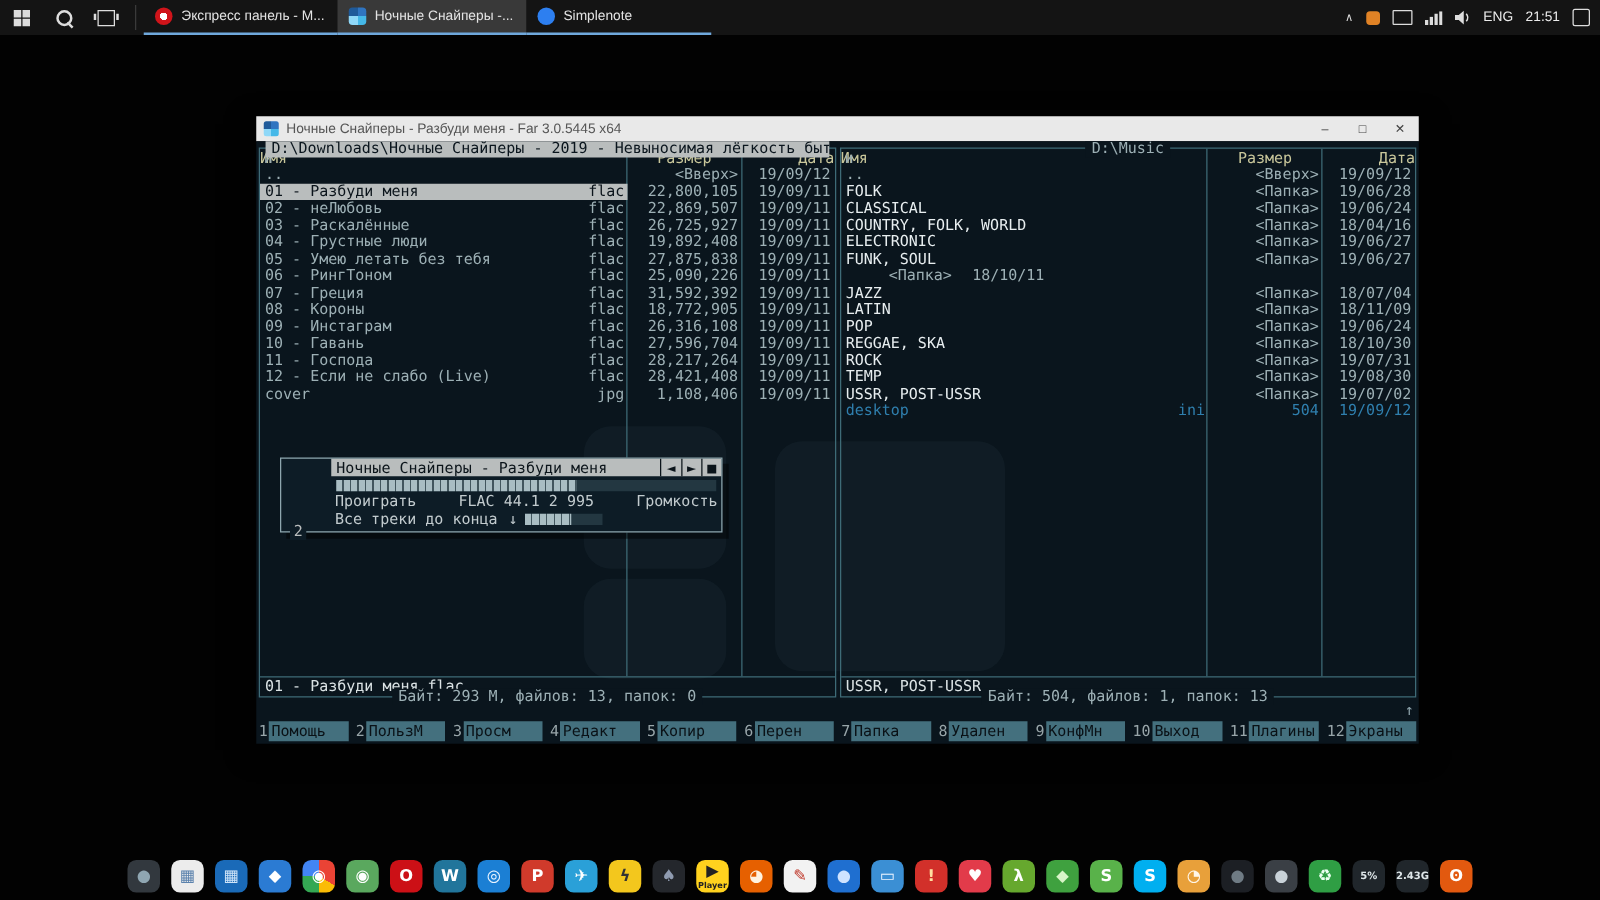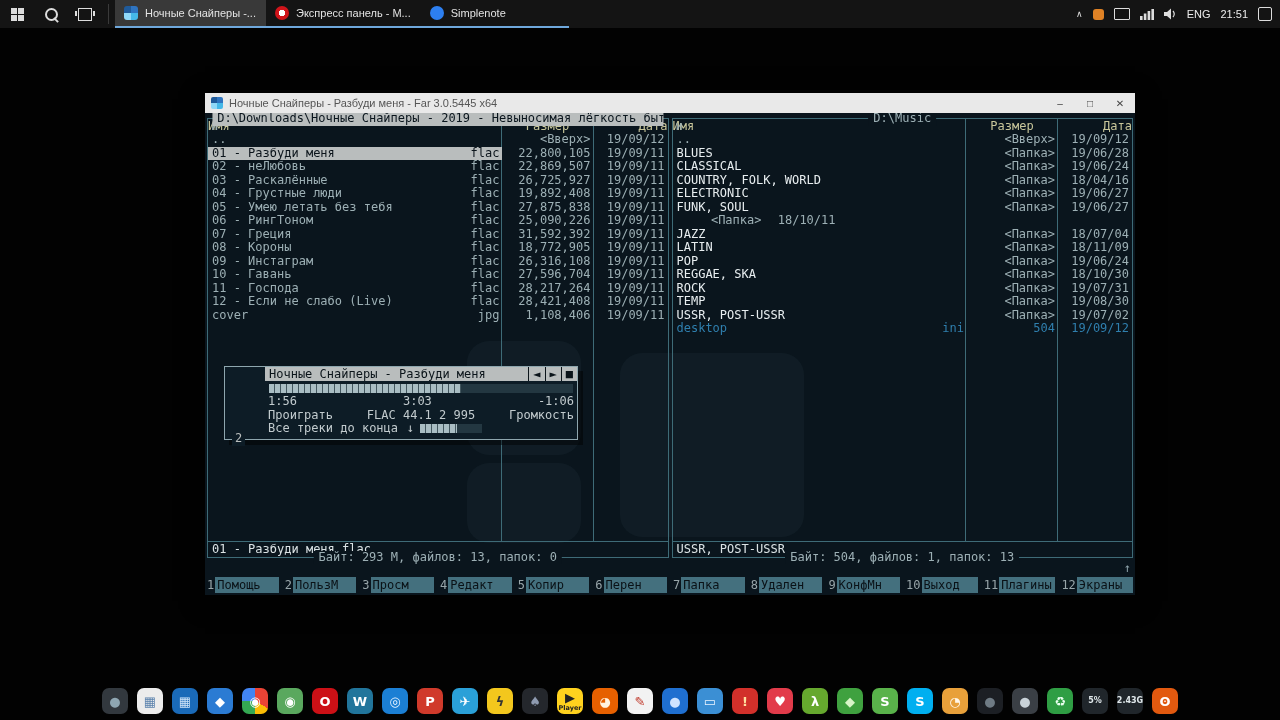--- a/index.html
+++ b/index.html
@@ -130,27 +130,27 @@
           </span>
       </div>
       <div class="tb-ico">
         <span class="magnifier"></span>
       </div>
       <div class="tb-ico">
         <span class="taskview"></span>
       </div>
       <div class="tb-sep"></div>
       <div id="tb-apps">
+          <div class="tb-app">
+    <span class="app-icon icon-opera"></span>
+    <span class="app-label">Экспресс панель - М...</span>
+  </div>
           <div class="tb-app active">
     <span class="app-icon icon-far"></span>
     <span class="app-label">Ночные Снайперы -...</span>
-  </div>
-          <div class="tb-app">
-    <span class="app-icon icon-opera"></span>
-    <span class="app-label">Экспресс панель - М...</span>
   </div>
           <div class="tb-app">
     <span class="app-icon icon-simplenote"></span>
     <span class="app-label">Simplenote</span>
   </div>
         </div>
     </div>
     <div class="tb-right">
       <span class="tray-chevron">∧</span>
       <span class="tray-dot"></span>
@@ -330,21 +330,21 @@
               <div class="frow">
     <div class="ncell">
       <span class="fname">..</span>
       <span class="fext"></span>
     </div>
     <div class="scell">&lt;Вверх&gt;</div>
     <div class="dcell">19/09/12</div>
   </div>
               <div class="frow folder">
     <div class="ncell">
-      <span class="fname">BLUES</span>
+      <span class="fname">FOLK</span>
       <span class="fext"></span>
     </div>
     <div class="scell">&lt;Папка&gt;</div>
     <div class="dcell">19/06/28</div>
   </div>
               <div class="frow folder">
     <div class="ncell">
       <span class="fname">CLASSICAL</span>
       <span class="fext"></span>
     </div>
@@ -455,25 +455,20 @@
           <span class="pt-text">Ночные Снайперы - Разбуди меня</span>
           <span class="pctls" id="player-controls">
               <span class="pctl">◄</span>
               <span class="pctl">►</span>
               <span class="pctl">■</span>
             </span>
         </div>
         <div class="pbody">
           <div class="pbar">
             <div class="pfill" id="player-progress-fill" style="width: 63%;"></div>
-          </div>
-          <div class="ptimes">
-            <span>1:56</span>
-            <span>3:03</span>
-            <span>-1:06</span>
           </div>
           <div class="pline">
             <span>Проиграть</span>
             <span>FLAC 44.1 2 995</span>
             <span>Громкость</span>
           </div>
           <div class="pline pmode">
             <span>Все треки до конца</span>
             <span class="spacer"></span>
             <span>↓</span>

